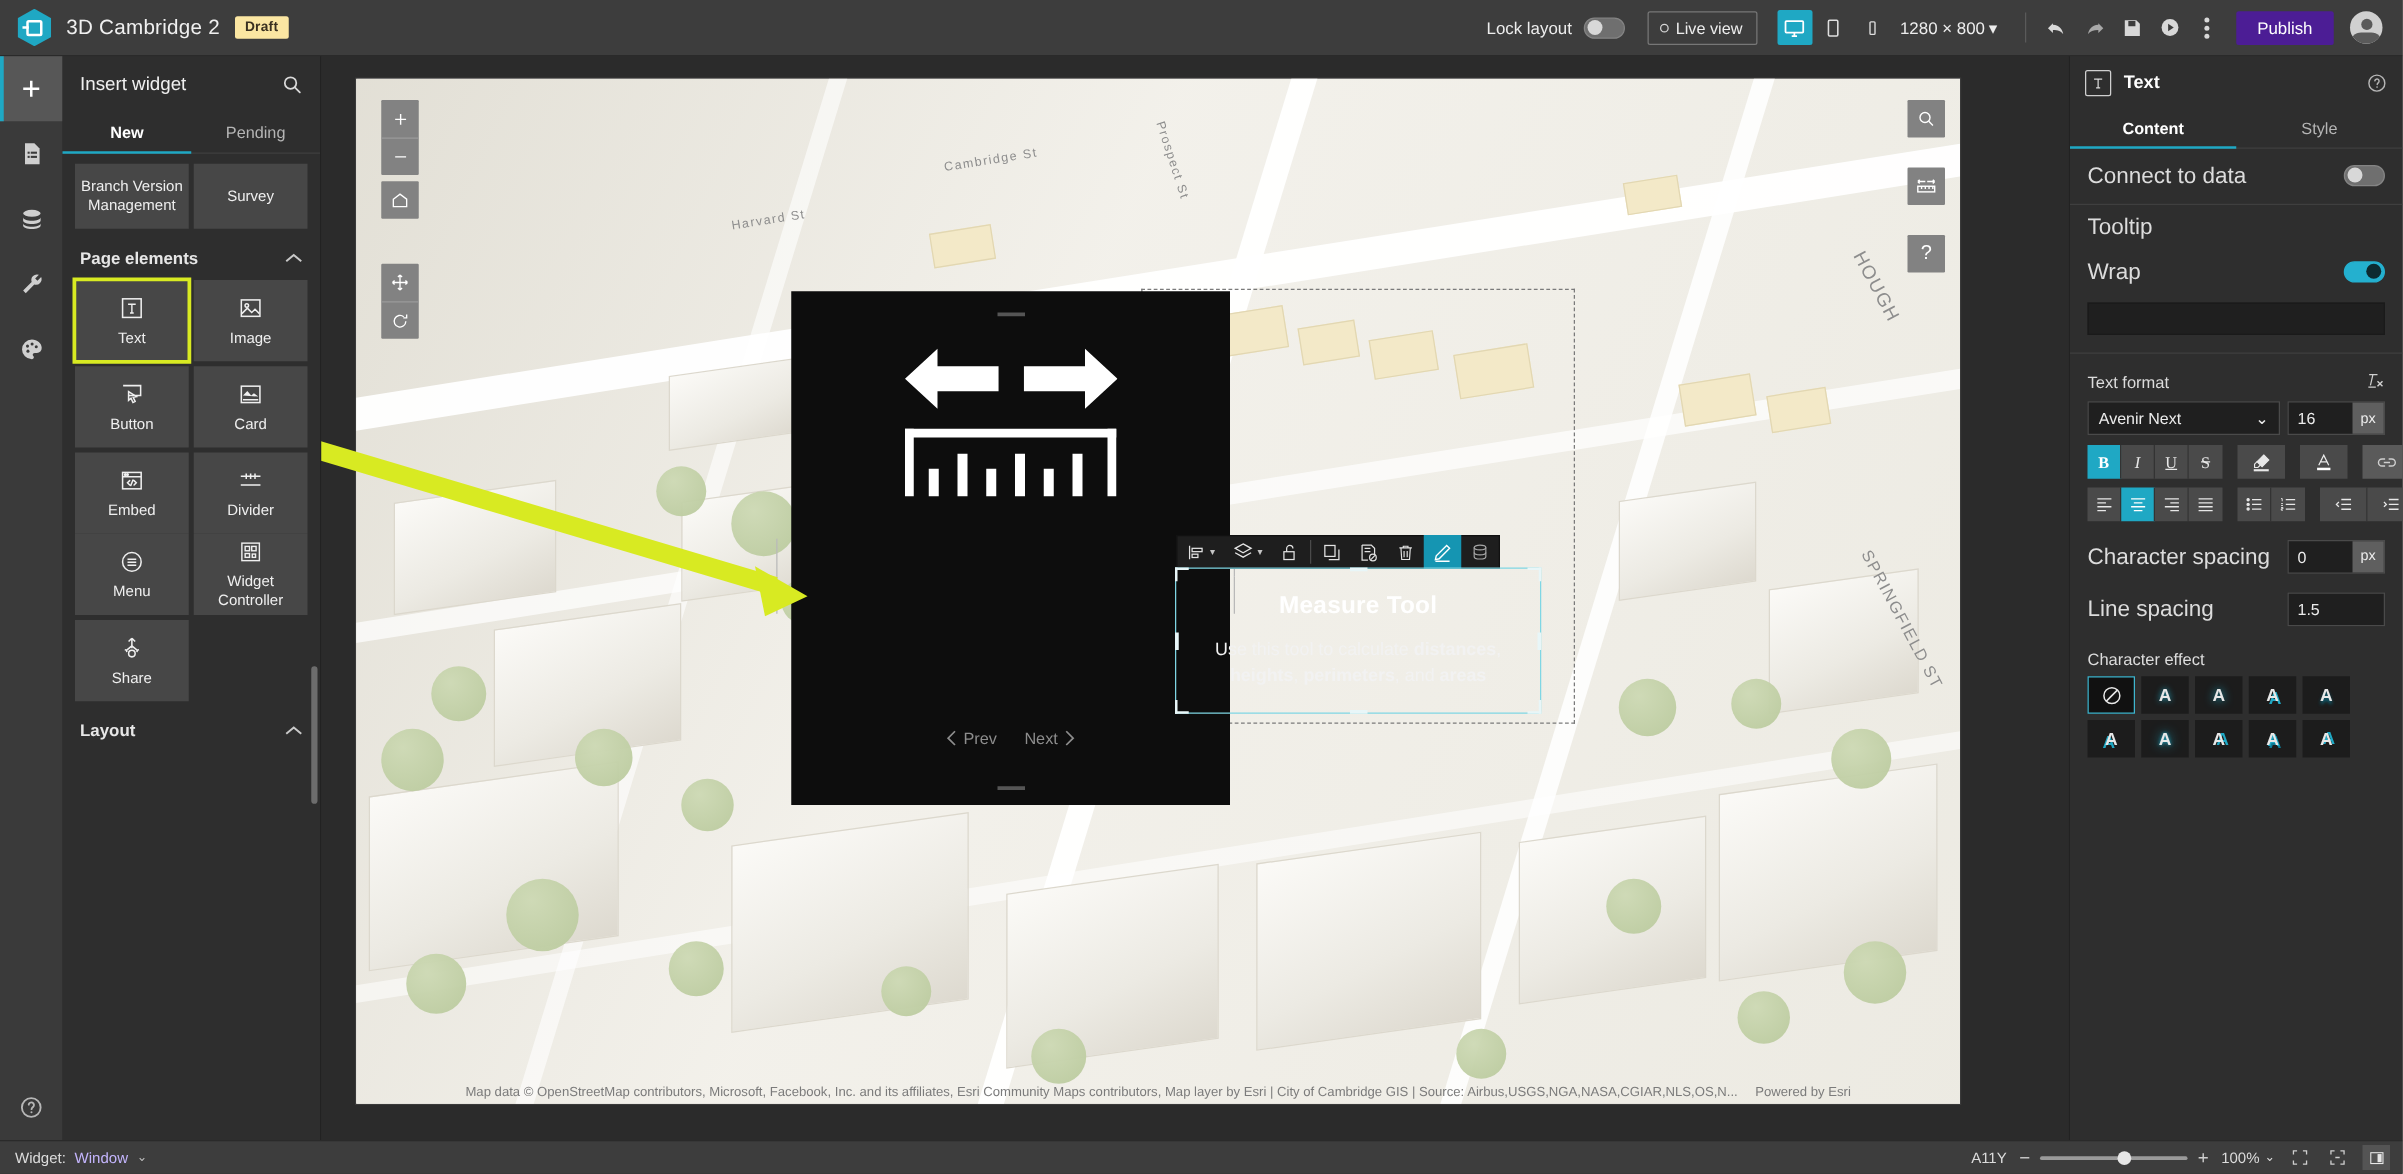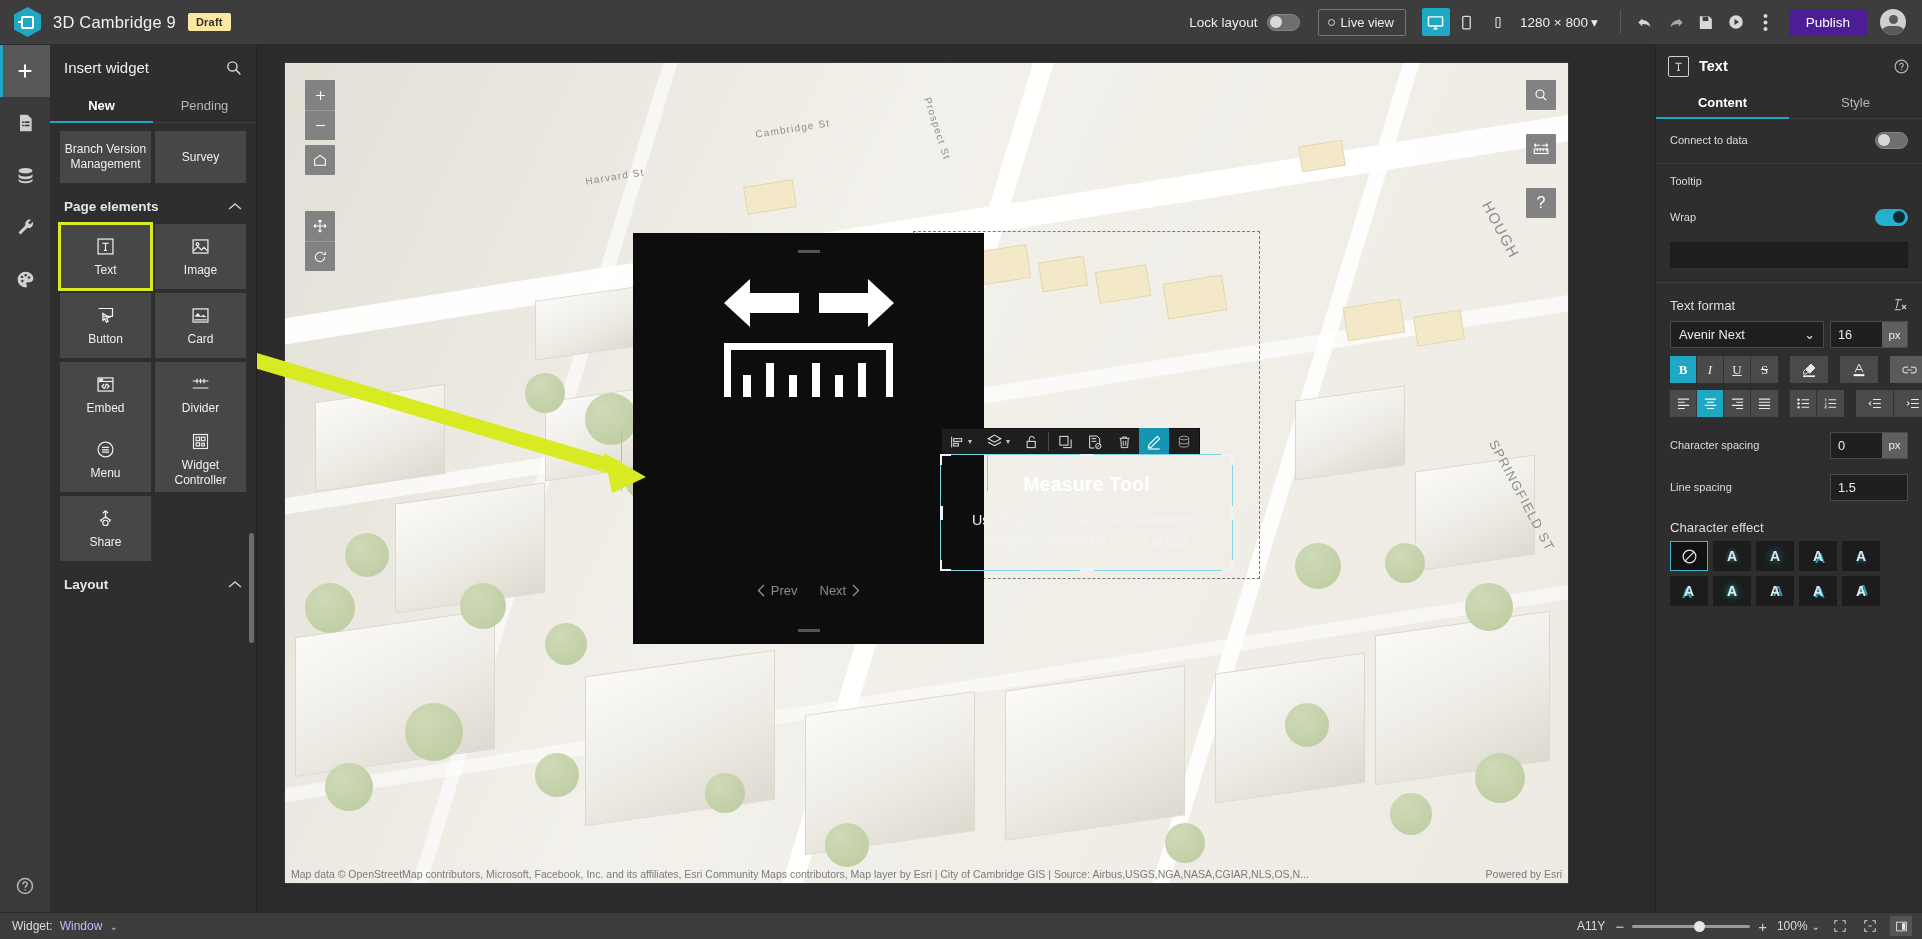--- a/index.html
+++ b/index.html
@@ -197,21 +197,21 @@
     position:absolute; background: linear-gradient(160deg,#fbfaf7 0%, #eceae3 60%, #ddd9cf 100%);
     border: 1px solid #dcd8cd;
   }
   .maplabel {
     position:absolute; color:#8d8d8d; font-size: 11px; letter-spacing: 1.2px;
     font-family: "Liberation Sans", sans-serif; white-space:nowrap;
   }
   .map-attrib {
     position:absolute; left: 6px; right: 6px; bottom: 3px;
     font-size: 10.5px; color: #7b7b7b;
-    display:flex; justify-content:space-between; gap: 14px;
+    display:flex; justify-content:center; gap: 14px;
     white-space: nowrap; overflow:hidden;
   }
   .mapctl {
     position:absolute; background: #828282; color:#fff;
     width: 30px; display:flex; flex-direction:column; align-items:center;
     border-radius: 1px;
   }
   .mapctl div {
     width:30px; height:30px; display:flex; align-items:center; justify-content:center;
     cursor:pointer; font-size: 15px;
@@ -308,21 +308,21 @@
     flex:1; display:flex; align-items:center; justify-content:center;
     font-size: 13px; color:#b5b5b5; cursor:pointer; position:relative;
   }
   .rtab.active { color:#fff; font-weight:600; }
   .rtab.active:after { content:""; position:absolute; left:0;right:0;bottom:-1px;height:2px;background:#1fa8c4;}
   .rrow {
     display:flex; align-items:center; justify-content:space-between;
     padding: 0 14px; height: 42px; font-size: 13.2px; color:#e4e4e4;
   }
   .rsep { height:1px; background:#3f3f3f; margin: 2px 0; }
-  .rlabel { font-size: 11px; color:#dcdcdc; }
+  .rlabel { font-size: 18px; color:#dcdcdc; }
   .tooltip-input {
     margin: 4px 14px 12px 14px; height: 26px; background:#1f1f1f;
     border:1px solid #1a1a1a;
   }
   .rsection-head {
     display:flex; align-items:center; justify-content:space-between;
     padding: 12px 14px 8px 14px; font-size: 13.2px; color:#dcdcdc;
   }
   .font-row { display:flex; gap: 6px; padding: 0 14px 8px 14px; }
   .select {
@@ -386,21 +386,21 @@
 
 <div class="app">
 
   <div class="topbar">
     <div class="brand">
       <div class="brand-logo">
         <div class="hexlogo">
             <span></span>
           </div>
       </div>
-      <div class="app-title">3D Cambridge 9</div>
+      <div class="app-title">3D Cambridge 2</div>
       <div class="badge-draft">Draft</div>
     </div>
     <div class="topbar-spacer"></div>
     <div class="topbar-right">
 
       <div class="lock-layout">
         <span>Lock layout</span>
         <div class="toggle">
             <div class="knob"></div>
           </div>

